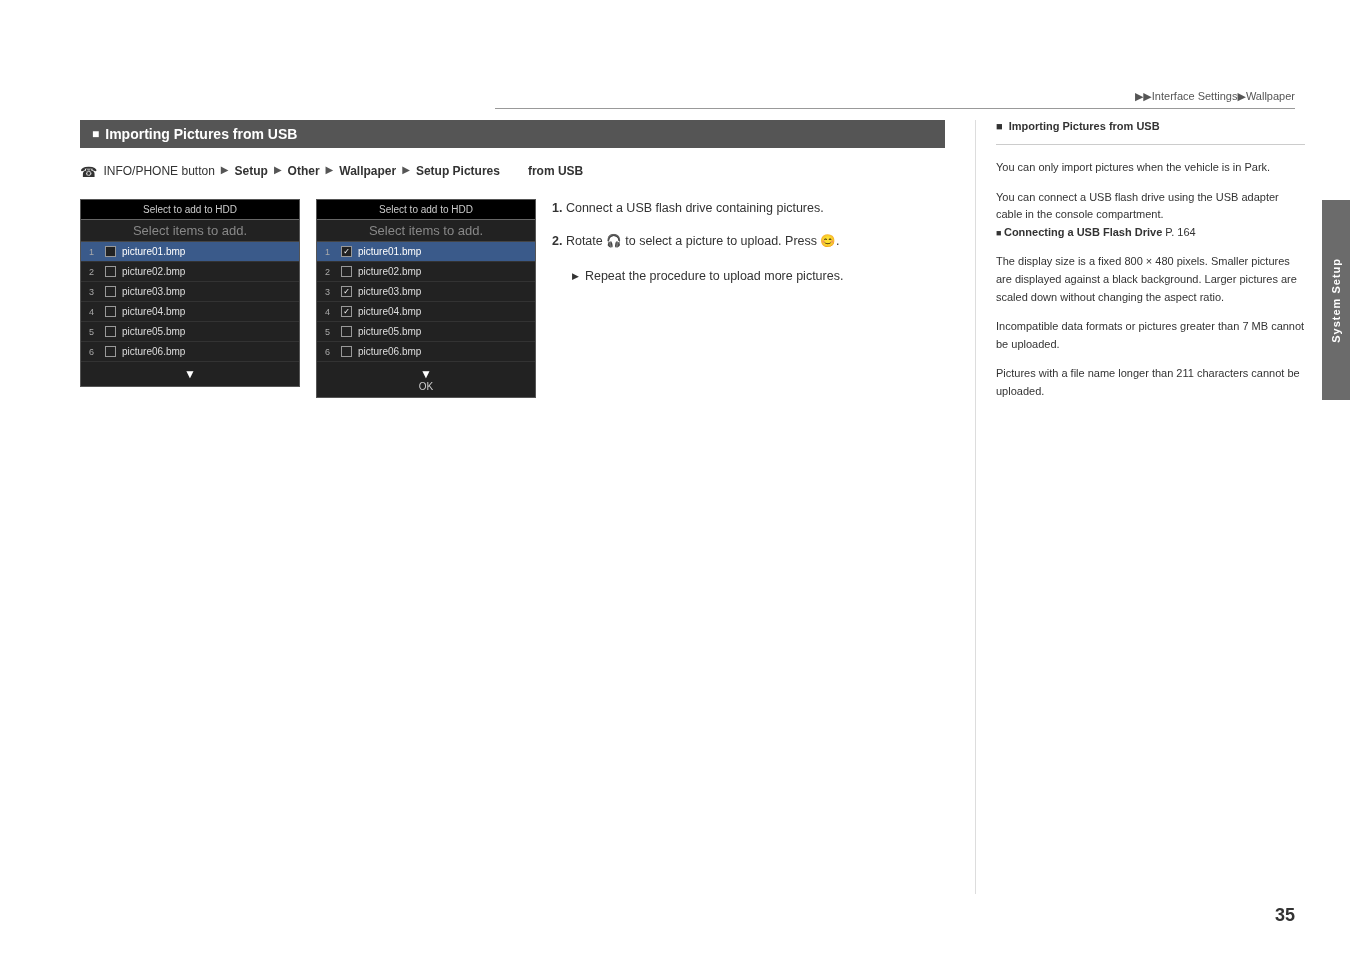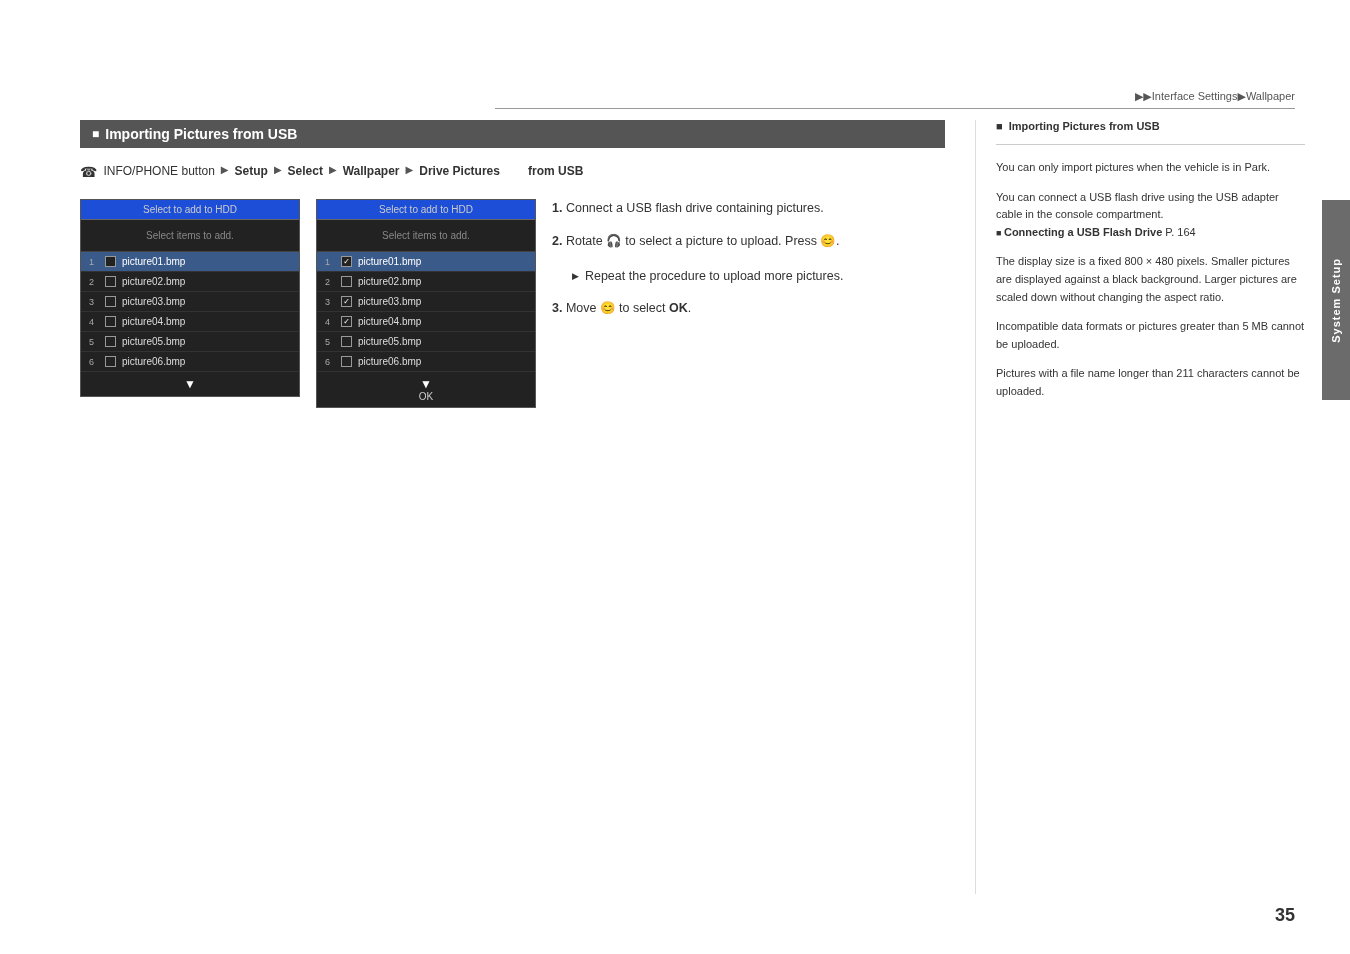--- a/index.html
+++ b/index.html
@@ -124,32 +124,32 @@
     
     .screen-mockup {
       background: #222;
       border: 1px solid #555;
       width: 220px;
       min-height: 180px;
       position: relative;
       flex-shrink: 0;
     }
     .screen-title-bar {
-      background: #1d4ed8;
+      background: #000000;
       color: #ccc;
       font-size: 10px;
       padding: 4px 8px;
       text-align: center;
       border-bottom: 1px solid #666;
     }
     .screen-subtitle {
       color: #888;
-      font-size: 10px;
+      font-size: 13px;
       text-align: center;
-      padding: 10px 0;
+      padding: 3px 0;
       border-bottom: 1px solid #444;
     }
     .screen-list {
       list-style: none;
       padding: 0;
     }
     .screen-list li {
       display: flex;
       align-items: center;
       padding: 4px 8px;
@@ -301,25 +301,25 @@
     <div class="section-header">
       <span>Importing Pictures from USB</span>
     </div>
 
     <div class="nav-breadcrumb">
       <span class="nav-icon">☎</span>
       <span>INFO/PHONE button</span>
       <span class="nav-arrow">▶</span>
       <span class="nav-bold">Setup</span>
       <span class="nav-arrow">▶</span>
-      <span class="nav-bold">Select</span>
+      <span class="nav-bold">Other</span>
       <span class="nav-arrow">▶</span>
       <span class="nav-bold">Wallpaper</span>
       <span class="nav-arrow">▶</span>
-      <span class="nav-bold">Drive Pictures</span>
+      <span class="nav-bold">Setup Pictures</span>
       <br>
       <span style="margin-left:20px;"><span class="nav-bold">from USB</span></span>
     </div>
 
     <div class="screens-two-col">
 
       <div class="screen-mockup">
         <div class="screen-title-bar">Select to add to HDD</div>
         <div class="screen-subtitle">Select items to add.</div>
         <ul class="screen-list">
@@ -405,24 +405,20 @@
           <span class="step-number">1.</span>
           Connect a USB flash drive containing pictures.
         </div>
         <div class="step-item">
           <span class="step-number">2.</span>
           Rotate 🎧 to select a picture to upload. Press 😊.
           <div class="step-sub">
             Repeat the procedure to upload more pictures.
           </div>
         </div>
-        <div class="step-item">
-          <span class="step-number">3.</span>
-          Move 😊 to select <strong>OK</strong>.
-        </div>
       </div>
 
     </div>
 
   </div>
 
   <div class="right-column">
 
     <div class="info-header">
       <span>■</span>
@@ -440,21 +436,21 @@
       <a class="info-link">Connecting a USB Flash Drive</a> P. 164
     </p>
 
 
     <p class="info-para">
       The display size is a fixed 800 × 480 pixels. Smaller pictures are displayed against a black background. Larger pictures are scaled down without changing the aspect ratio.
     </p>
 
 
     <p class="info-para">
-      Incompatible data formats or pictures greater than 5 MB cannot be uploaded.
+      Incompatible data formats or pictures greater than 7 MB cannot be uploaded.
     </p>
 
     <p class="info-para">
       Pictures with a file name longer than 211 characters cannot be uploaded.
     </p>
 
 
   </div>
 
 </div>

